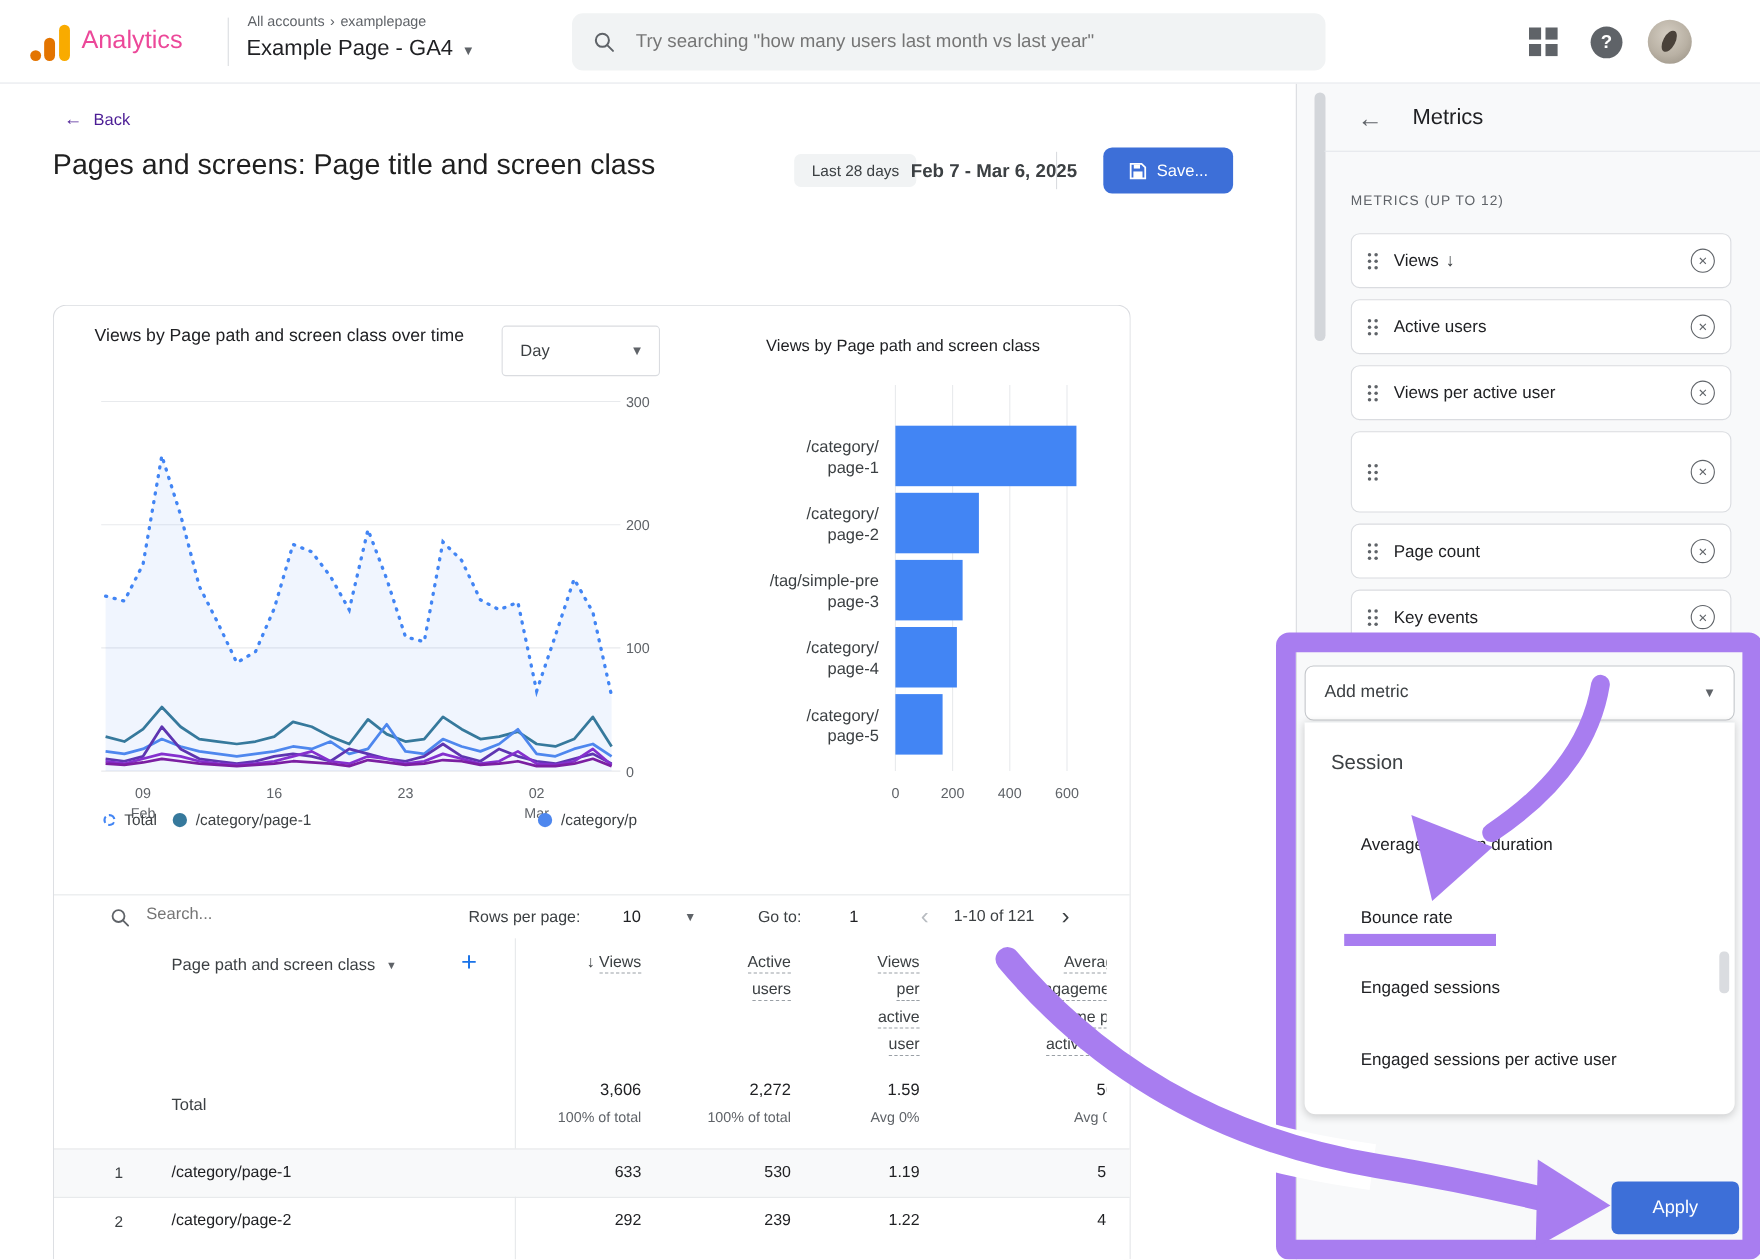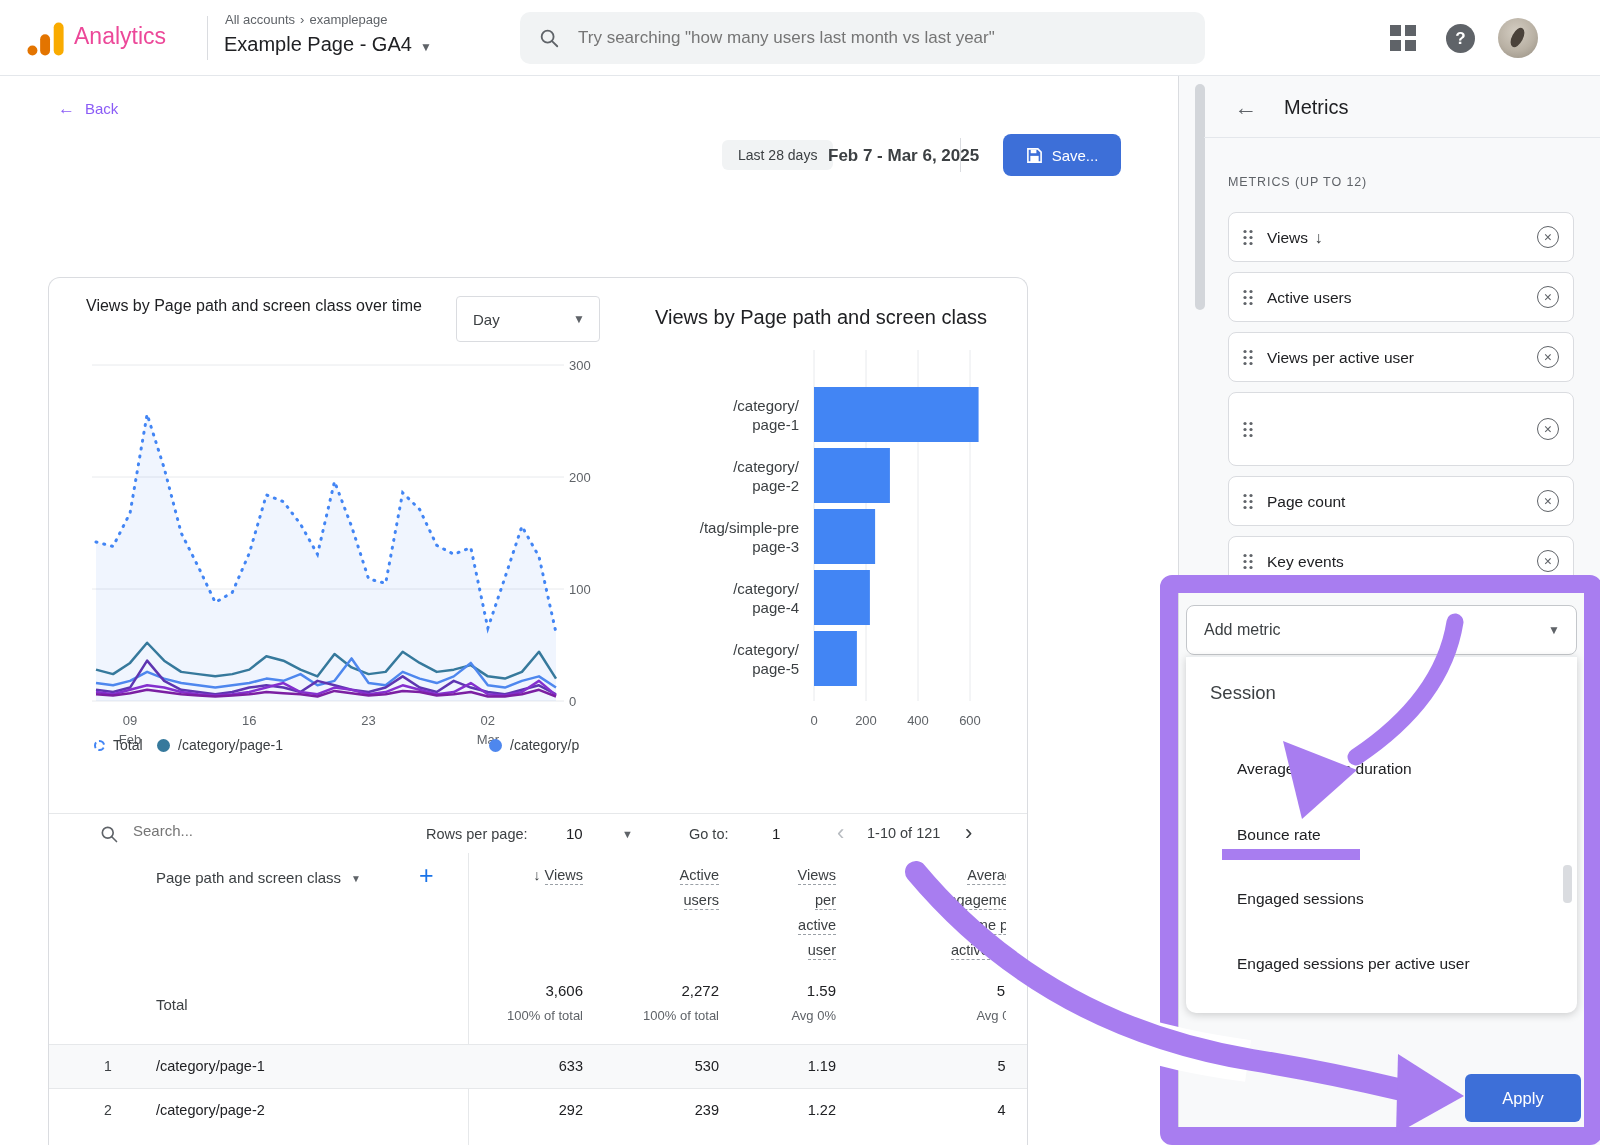--- a/index.html
+++ b/index.html
@@ -26,39 +26,39 @@
   #apps-grid span { background:#5f6368; }
   #help-btn { position:absolute; left:1446px; top:24px; width:29px; height:29px; border-radius:50%;
     background:#5f6368; color:#fff; font-size:17px; font-weight:bold; display:flex; align-items:center; justify-content:center; }
   #avatar { position:absolute; left:1498px; top:18px; width:40px; height:40px; border-radius:50%;
     background:radial-gradient(circle at 45% 35%, #d4cdc2 0%, #b9b1a4 55%, #948c7f 100%); overflow:hidden; }
   #avatar i { position:absolute; left:14px; top:9px; width:11px; height:21px; background:#4a423a;
     border-radius:50%; transform:rotate(28deg); display:block; }
 
   
   #main { position:absolute; left:0; top:76px; width:1180px; height:1069px; background:#fff; }
-  #back-link { position:absolute; left:58px; top:23px; font-size:15px; color:#8b5cf6; font-weight:500; cursor:pointer; }
+  #back-link { position:absolute; left:58px; top:23px; font-size:15px; color:#4c1d95; font-weight:500; cursor:pointer; }
   #back-link .arr { margin-right:10px; font-size:17px; }
   #page-title { position:absolute; left:48px; top:58px; font-size:26px; font-weight:400; color:#1f1f1f; }
   #date-preset { position:absolute; left:722px; top:64px; height:30px; padding:0 16px; background:#f1f3f4;
     border-radius:6px; font-size:14px; color:#3c4043; display:flex; align-items:center; }
   #date-range { position:absolute; left:828px; top:70px; font-size:17px; font-weight:bold; color:#3c4043; }
   #hdr-vdiv { position:absolute; left:960px; top:62px; width:1px; height:34px; background:#dadce0; }
   #save-btn { position:absolute; left:1003px; top:58px; width:118px; height:42px; background:#3d6fd8;
     border:none; border-radius:8px; color:#fff; font-size:15px; font-weight:500; display:flex;
     align-items:center; justify-content:center; gap:9px; cursor:pointer; font-family:inherit; }
 
   
   #card { position:absolute; left:48px; top:201px; width:980px; height:868px; background:#fff;
     border:1px solid #dadce0; border-bottom:none; border-radius:12px 12px 0 0; overflow:hidden; }
   #lc-title { position:absolute; left:37px; top:16px; width:345px; font-size:16px; line-height:24px; color:#202124; }
   #interval-select { position:absolute; left:407px; top:18px; width:144px; height:46px; border:1px solid #dadce0;
     border-radius:4px; display:flex; align-items:center; justify-content:space-between; padding:0 14px 0 16px;
     font-size:15px; color:#3c4043; cursor:pointer; background:#fff; }
-  #bc-title { position:absolute; left:602px; top:28px; width:340px; text-align:center; font-size:20px; color:#202124; }
+  #bc-title { position:absolute; left:602px; top:28px; width:340px; text-align:center; font-size:15px; color:#202124; }
   #chartsvg { position:absolute; left:0; top:0; }
   #legend { position:absolute; left:40px; top:455px; width:525px; height:30px; font-size:14px; color:#3c4043; }
   .leg-item { position:absolute; display:flex; align-items:center; gap:8px; top:4px; }
   .leg-dot { width:13px; height:13px; border-radius:50%; }
   .leg-dot.dashed { background:#fff; border:2px dashed #4285f4; width:11px; height:11px; }
 
   
   #tbl-toolbar { position:absolute; left:0; top:535px; width:980px; height:40px; border-top:1px solid #e6e8ea;text-decoration:underline; }
   #tbl-search-ic { position:absolute; left:50px; top:10px; }
   #tbl-search { position:absolute; left:84px; top:8px; border:none; outline:none; font-size:15px; color:#5f6368;
@@ -154,20 +154,21 @@
         <span></span>
       </div>
     <div id="help-btn">?</div>
     <div id="avatar">
         <i></i>
       </div>
   </div>
 
   <div id="main">
     <div id="back-link"><span class="arr">←</span><span>Back</span></div>
+    <div id="page-title">Pages and screens: Page title and screen class</div>
     <div id="date-preset">Last 28 days</div>
     <div id="date-range">Feb 7 - Mar 6, 2025</div>
     <div id="hdr-vdiv"></div>
     <button id="save-btn">
       <svg width="17" height="17" viewBox="0 0 18 18">
           <path d="M2 2 h10.5 l3.5 3.5 V16 H2 Z" fill="none" stroke="#fff" stroke-width="1.7"></path>
           <rect x="5" y="2.8" width="6" height="3.8" fill="#fff"></rect>
           <rect x="4.6" y="9.4" width="8.8" height="6.6" fill="#fff"></rect>
         </svg>
       <span>Save...</span>

